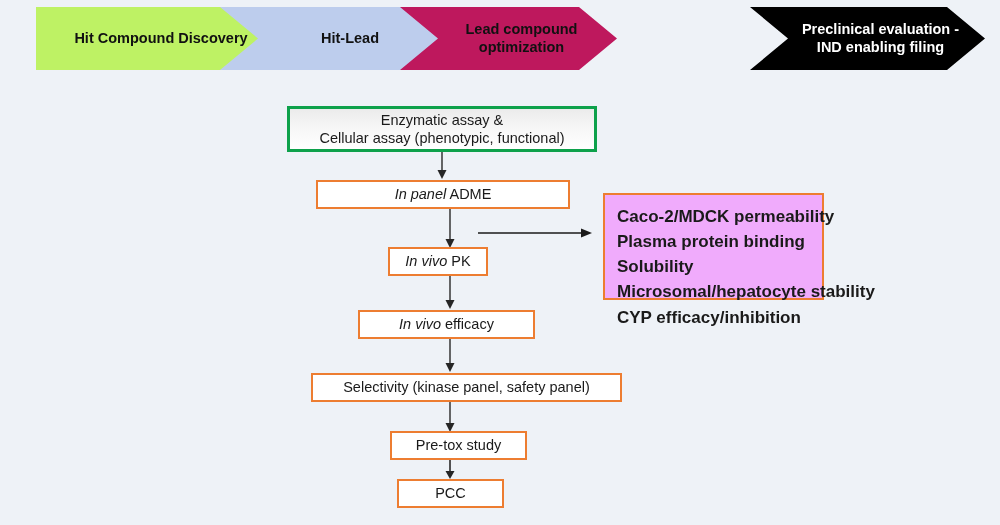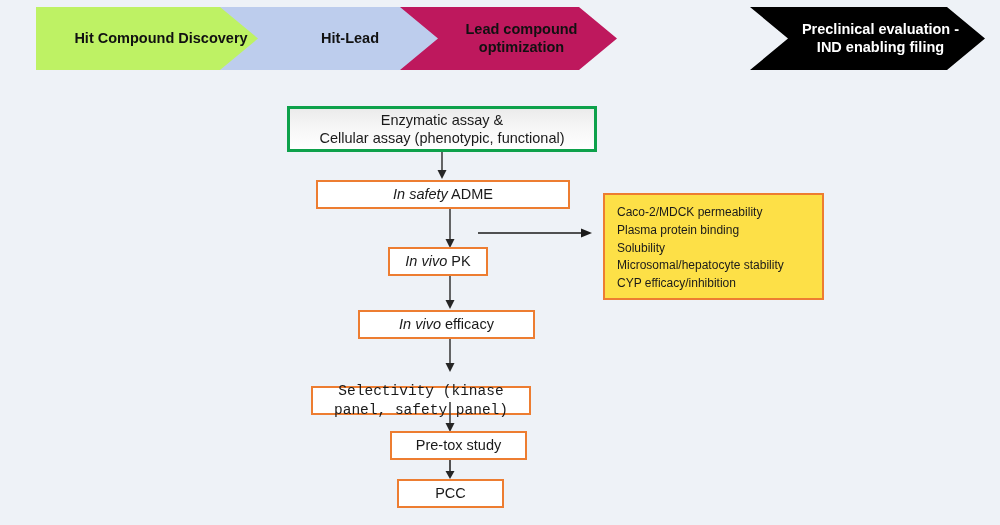--- a/index.html
+++ b/index.html
@@ -45,25 +45,26 @@
   .flow-box.green {
     border:3px solid #0DA14B;
     background:linear-gradient(to bottom,#ebebeb 0%,#f6f6f6 45%,#ffffff 100%);
   }
   .flow-box .ital { font-style:italic; }
 
   
   #side-panel {
     position:absolute;
     box-sizing:border-box;
-    background:#fde047;
+    background:#f0abfc;
     border:2.5px solid #ED7D31;
     padding:9px 0 9px 12px;
-    font-size:12px;
+    font-size:17px;
     color:#1a1a1a;
+    font-weight:bold;
   }
   #side-panel .panel-line { line-height:1.48; white-space:nowrap; }
 
   
   .arrow-v, .arrow-h { position:absolute; }
   svg { display:block; overflow:visible; }
 </style>
 </head>
 <body>
 
@@ -99,21 +100,21 @@
 </div>
 
 <div class="arrow-v" style="left:436px; top:152px;">
   <svg width="12" height="28" viewBox="0 0 12 28">
     <line x1="6" y1="0" x2="6" y2="19" stroke="#404040" stroke-width="1.6"></line>
     <polygon points="6,27 1.5,18 10.5,18" fill="#262626"></polygon>
   </svg>
 </div>
 
 <div class="flow-box" style="left:316px; top:180px; width:254px; height:29px;">
-  <span><span class="ital">In safety</span><span> ADME</span></span>
+  <span><span class="ital">In panel</span><span> ADME</span></span>
 </div>
 
 <div class="arrow-v" style="left:444px; top:209px;">
   <svg width="12" height="40" viewBox="0 0 12 40">
     <line x1="6" y1="0" x2="6" y2="31" stroke="#404040" stroke-width="1.6"></line>
     <polygon points="6,39 1.5,30 10.5,30" fill="#262626"></polygon>
   </svg>
 </div>
 
 <div class="arrow-h" style="left:478px; top:226px;">
@@ -146,21 +147,21 @@
   <span><span class="ital">In vivo</span><span> efficacy</span></span>
 </div>
 
 <div class="arrow-v" style="left:444px; top:339px;">
   <svg width="12" height="34" viewBox="0 0 12 34">
     <line x1="6" y1="0" x2="6" y2="25" stroke="#404040" stroke-width="1.6"></line>
     <polygon points="6,33 1.5,24 10.5,24" fill="#262626"></polygon>
   </svg>
 </div>
 
-<div class="flow-box" style="left:311px; top:386px; width:220px; height:29px;font-family:Liberation Mono, monospace;">
+<div class="flow-box" style="left:311px; top:373px; width:311px; height:29px;">
   <span>Selectivity (kinase panel, safety panel)</span>
 </div>
 
 <div class="arrow-v" style="left:444px; top:402px;">
   <svg width="12" height="31" viewBox="0 0 12 31">
     <line x1="6" y1="0" x2="6" y2="22" stroke="#404040" stroke-width="1.6"></line>
     <polygon points="6,30 1.5,21 10.5,21" fill="#262626"></polygon>
   </svg>
 </div>
 

